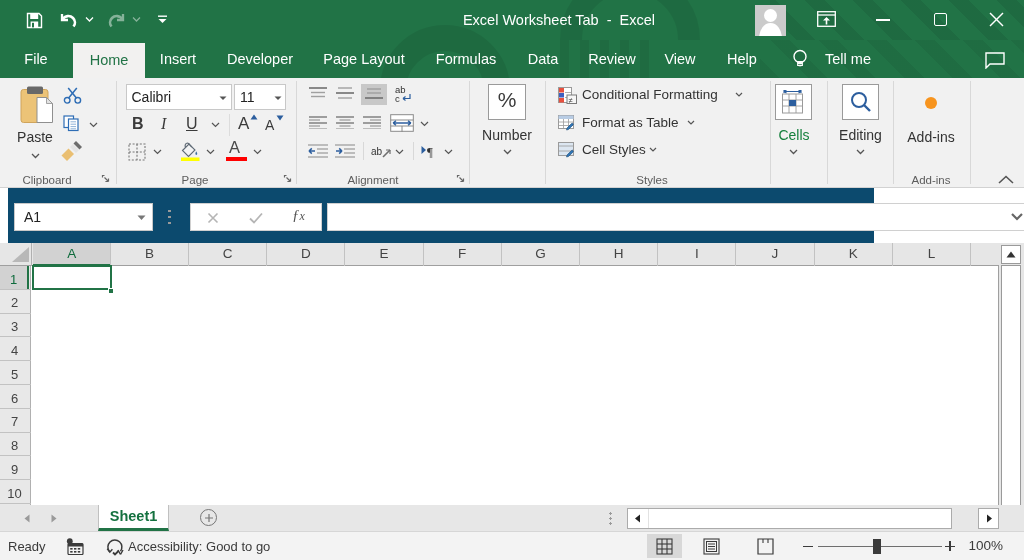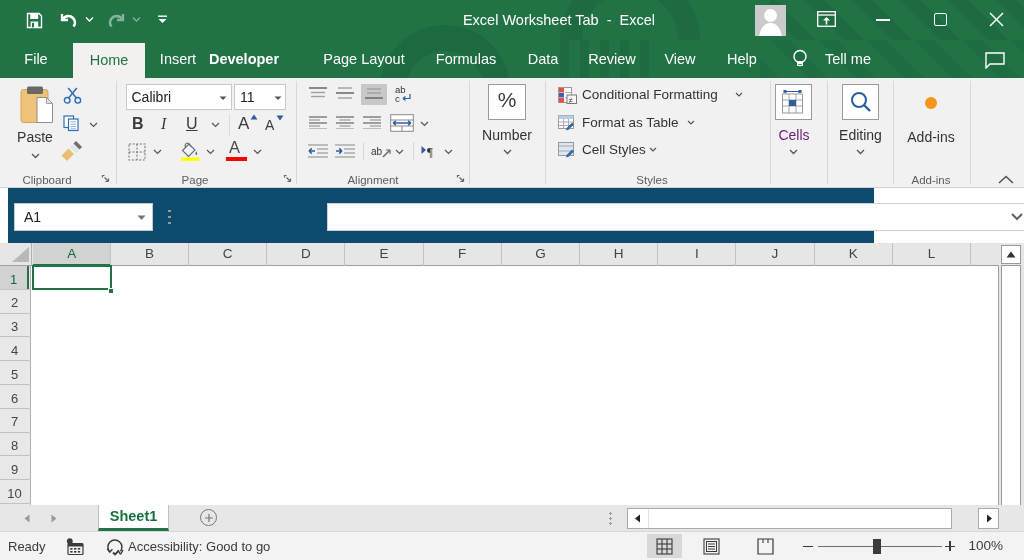--- a/index.html
+++ b/index.html
@@ -83,21 +83,21 @@
       <line x1="14" y1="1" x2="1" y2="14" stroke="#fff" stroke-width="1.4"></line>
     </svg>
   </div>
   <div id="tabrow" class="abs">
     <div class="abs" style="left:380px;top:-15px;width:130px;height:130px;border-radius:50%;border:26px solid rgba(0,0,0,0.08);"></div>
     <div class="abs" style="left:560px;top:0;width:90px;height:38px;background:repeating-linear-gradient(90deg, rgba(0,0,0,0.07) 0 9px, rgba(0,0,0,0) 9px 20px);"></div>
     <div class="abs" style="left:760px;top:0;width:264px;height:38px;background:repeating-linear-gradient(45deg, rgba(0,0,0,0.06) 0 14px, rgba(0,0,0,0) 14px 34px);"></div>
     <div class="tab" style="left:11px;width:50px;">File</div>
     <div class="tab" style="left:73px;width:72px;background:#f2f1f0;color:#217346;top:3px;height:35px;line-height:35px;">Home</div>
     <div class="tab" style="left:151px;width:54px;">Insert</div>
-    <div class="tab" style="left:200px;width:88px;font-weight:bold;">Developer</div>
+    <div class="tab" style="left:216px;width:88px;">Developer</div>
     <div class="tab" style="left:317px;width:94px;">Page Layout</div>
     <div class="tab" style="left:424px;width:84px;">Formulas</div>
     <div class="tab" style="left:518px;width:50px;">Data</div>
     <div class="tab" style="left:580px;width:64px;">Review</div>
     <div class="tab" style="left:656px;width:48px;text-align:center;">View</div>
     <div class="tab" style="left:716px;width:52px;">Help</div>
     <svg class="abs" style="left:792px;top:9px" width="16" height="21" viewBox="0 0 16 21">
       <circle cx="8" cy="7.5" r="6" fill="none" stroke="#fff" stroke-width="1.4"></circle>
       <path d="M5.7 12.5 L10.3 12.5 L10.3 16.5 L5.7 16.5 Z" fill="none" stroke="#fff" stroke-width="1.2"></path>
       <line x1="5.7" y1="14.5" x2="10.3" y2="14.5" stroke="#fff" stroke-width="1"></line>
@@ -402,21 +402,21 @@
         <g stroke="#9a9a9a" stroke-width="0.9">
             <line x1="0.5" y1="10" x2="20.5" y2="10"></line>
             <line x1="0.5" y1="16" x2="20.5" y2="16"></line>
             <line x1="7" y1="4" x2="7" y2="23"></line>
             <line x1="14" y1="4" x2="14" y2="23"></line>
           </g>
         <rect x="7" y="10" width="7" height="6" fill="#2c5e9e"></rect>
         <path d="M2 1.5 L19 1.5 M2 1.5 L2 0 M2 1.5 L2 3 M19 1.5 L19 0 M19 1.5 L19 3 M2 1.5 L4.5 0 M2 1.5 L4.5 3 M19 1.5 L16.5 0 M19 1.5 L16.5 3" stroke="#2c5e9e" stroke-width="1.1" fill="none"></path>
       </svg>
     </div>
-    <div class="abs" style="left:771px;top:49px;width:46px;height:16px;font-size:14px;color:#701a75;text-align:center;">Cells</div>
+    <div class="abs" style="left:771px;top:49px;width:46px;height:16px;font-size:14px;color:#15803d;text-align:center;">Cells</div>
     <svg class="abs" style="left:789px;top:71px" width="9" height="6" viewBox="0 0 9 6">
         <path d="M1 1 L4.5 4.5 L8 1" fill="none" stroke="#555" stroke-width="1.3"></path>
       </svg>
     <div class="gsep" style="left:827px;"></div>
 
     <div class="abs" style="left:842px;top:6px;width:37px;height:36px;background:#fff;border:1px solid #9a9a9a;">
       <svg class="abs" style="left:7px;top:6px" width="22" height="22" viewBox="0 0 22 22">
         <circle cx="9" cy="9" r="7" fill="none" stroke="#2c5e9e" stroke-width="2"></circle>
         <line x1="14" y1="14" x2="20" y2="20" stroke="#2c5e9e" stroke-width="2.4"></line>
       </svg>
@@ -436,20 +436,29 @@
       </svg>
   </div>
   <div id="fbar" class="abs">
     <div class="fbox" style="left:6px;top:15px;width:139px;height:28px;">
       <div class="abs" style="left:9px;top:5px;font-size:14px;color:#222;">A1</div>
       <svg class="abs" style="left:122px;top:11px" width="9" height="6" viewBox="0 0 9 6">
           <path d="M0.5 0.5 L4.5 5 L8.5 0.5" fill="#777"></path>
         </svg>
     </div>
     <div class="abs" style="left:160px;top:20px;width:3px;height:18px;background:radial-gradient(circle, #9a9a9a 1.2px, transparent 1.4px) 0 0/3px 6px repeat-y;"></div>
+    <div class="fbox" style="left:182px;top:15px;width:132px;height:28px;border-color:#d0d0d0;">
+      <svg class="abs" style="left:16px;top:8px" width="12" height="12" viewBox="0 0 12 12">
+          <path d="M1.5 1.5 L10.5 10.5 M10.5 1.5 L1.5 10.5" stroke="#b5b5b5" stroke-width="1.6" fill="none"></path>
+        </svg>
+      <svg class="abs" style="left:58px;top:8px" width="14" height="12" viewBox="0 0 14 12">
+          <path d="M1 6.5 L5 10.5 L13 1.5" stroke="#b5b5b5" stroke-width="1.8" fill="none"></path>
+        </svg>
+      <div class="abs" style="left:101px;top:3px;font-size:15px;font-style:italic;font-family:'Liberation Serif',serif;color:#555;">ƒ<span style="font-size:12px;">x</span></div>
+    </div>
     <div class="fbox" style="left:319px;top:15px;width:699px;height:28px;border-color:#d0d0d0;">
       <svg class="abs" style="left:683px;top:9px" width="12" height="8" viewBox="0 0 12 8">
           <path d="M1 1 L6 6 L11 1" fill="none" stroke="#666" stroke-width="2.2"></path>
         </svg>
     </div>
   </div>
   <div id="sheet" class="abs">
 
     <div class="abs" style="left:0;top:0;width:1024px;height:22.5px;background:#e6e6e6;"></div>
     <div class="abs" style="left:0;top:0;width:999px;height:22.5px;background:#e6e6e6;border-bottom:1px solid #9f9f9f;"></div>

